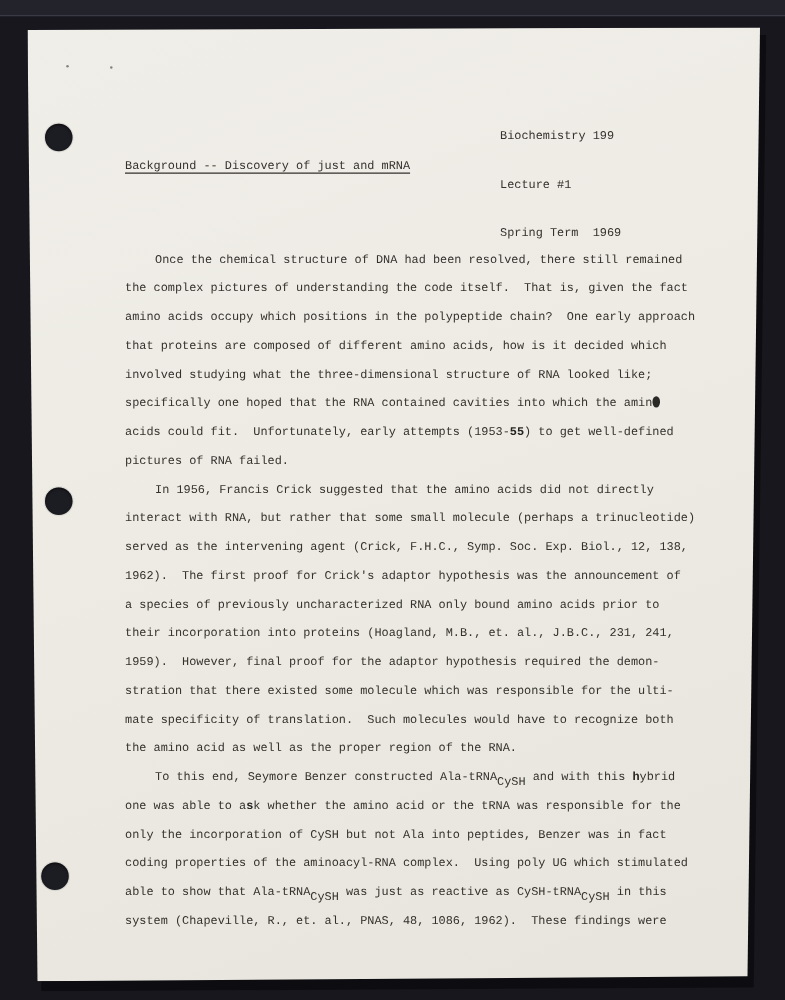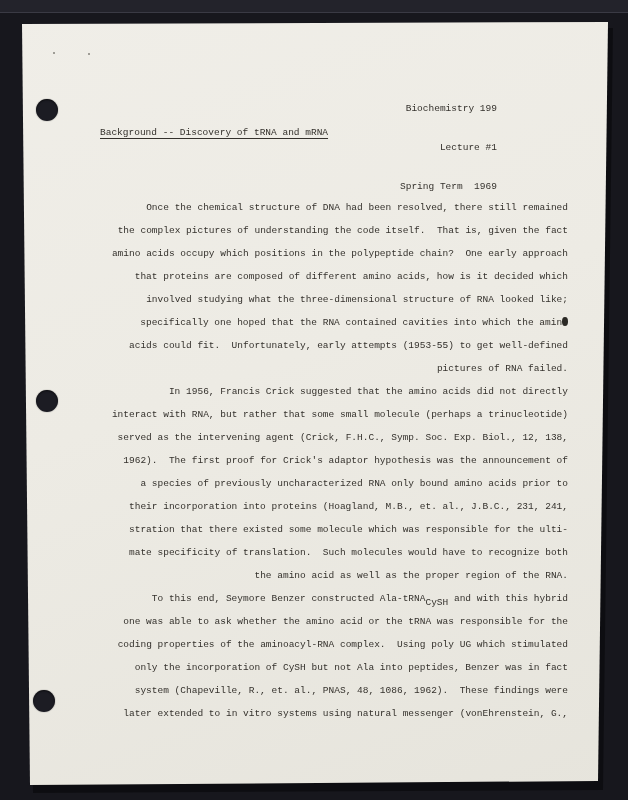--- a/index.html
+++ b/index.html
@@ -25,21 +25,20 @@
     background:#000;opacity:.4;filter:blur(3px);
   }
   .paper{
     position:absolute;inset:0;
     clip-path:polygon(22px 24px,608px 22px,598px 781px,30px 785px);
     background:linear-gradient(160deg,#f0eee8 0%,var(--paper) 45%,#e6e4dc 100%);
   }
   .content{
     position:absolute;inset:0;
     color:var(--ink);
-    text-align:right;
   }
   .hole{
     position:absolute;width:22px;height:22px;border-radius:50%;
     background:var(--hole);
     box-shadow:inset 0 1px 2px rgba(0,0,0,.6), 0 0 0 1px rgba(0,0,0,.08);
   }
   .hole.h1{left:36px;top:99px;}
   .hole.h2{left:36px;top:390px;}
   .hole.h3{left:33px;top:690px;}
   .speck{position:absolute;width:2px;height:2px;border-radius:50%;background:#85827b;}
@@ -56,21 +55,21 @@
     text-decoration:underline;text-underline-offset:3px;text-decoration-thickness:1px;
   }
   .body-text{
     position:absolute;left:100px;top:156px;right:60px;
     font-size:9.5px;
     margin-top:40px;
   }
   .tline{line-height:23px;height:23px;white-space:pre;}
   .tline.indent{text-indent:24px;}
   .u{text-underline-offset:2px;text-decoration-thickness:1px;}
-  .b{font-weight:normal;color:#262420;}
+  .b{font-weight:bold;color:#262420;}
   .sub{position:relative;top:4px;}
   .blot{
     display:inline-block;width:0.62em;height:0.9em;border-radius:50%;
     background:#2b2925;color:transparent;overflow:hidden;vertical-align:-0.1em;
   }
 </style>
 </head>
 <body>
 
 <div class="bg-top"></div>
@@ -84,46 +83,47 @@
   <div class="hole h1"></div>
   <div class="hole h2"></div>
   <div class="hole h3"></div>
 
   <div class="course-header">
     <div>Biochemistry 199</div>
     <div>Lecture #1</div>
     <div>Spring Term  1969</div>
   </div>
 
-  <div class="page-title">Background -- Discovery of tRNA and mRNA</div>
+  <div class="page-title">Background -- Discovery of just and mRNA</div>
 
   <div class="body-text">
       <div>
         <div class="tline indent"><span>Once the chemical structure of DNA had been resolved, there still remained</span></div>
         <div class="tline"><span>the complex pictures of understanding the code itself.  That is, given the fact</span></div>
         <div class="tline"><span>amino acids occupy which positions in the polypeptide chain?  One early approach</span></div>
         <div class="tline"><span>that proteins are composed of different amino acids, how is it decided which</span></div>
         <div class="tline"><span>involved studying what the three-dimensional structure of RNA looked like;</span></div>
         <div class="tline"><span>specifically one hoped that the RNA contained cavities into which the amin</span><span class="blot">o</span></div>
         <div class="tline"><span>acids could fit.  Unfortunately, early attempts (1953-</span><span class="b">55</span><span>) to get well-defined</span></div>
         <div class="tline"><span>pictures of RNA failed.</span></div>
       </div>
       <div>
         <div class="tline indent"><span>In 1956, Francis Crick suggested that the amino acids did not directly</span></div>
         <div class="tline"><span>interact with RNA, but rather that some small molecule (perhaps a trinucleotide)</span></div>
         <div class="tline"><span>served as the intervening agent (Crick, F.H.C., Symp. Soc. Exp. Biol., </span><span class="u">12</span><span>, 138,</span></div>
         <div class="tline"><span>1962).  The first proof for Crick's adaptor hypothesis was the announcement of</span></div>
         <div class="tline"><span>a species of previously uncharacterized RNA only bound amino acids prior to</span></div>
         <div class="tline"><span>their incorporation into proteins (Hoagland, M.B., </span><span class="u">et. al.</span><span>, J.B.C., </span><span class="u">231</span><span>, 241,</span></div>
+        <div class="tline"><span>1959).  However, final proof for the adaptor hypothesis required the demon-</span></div>
         <div class="tline"><span>stration that there existed some molecule which was responsible for the ulti-</span></div>
         <div class="tline"><span>mate specificity of translation.  Such molecules would have to recognize both</span></div>
         <div class="tline"><span>the amino acid as well as the proper region of the RNA.</span></div>
       </div>
       <div>
         <div class="tline indent"><span>To this end, Seymore Benzer constructed Ala-tRNA</span><span class="sub">CySH</span><span> and with this </span><span class="b">h</span><span>ybrid</span></div>
         <div class="tline"><span>one was able to a</span><span class="b">s</span><span>k whether the amino acid or the tRNA was responsible for the</span></div>
+        <div class="tline"><span>only the incorporation of CySH but not Ala into peptides, Benzer was in fact</span></div>
         <div class="tline"><span>coding properties of the aminoacyl-RNA complex.  Using poly UG which stimulated</span></div>
-        <div class="tline"><span>only the incorporation of CySH but not Ala into peptides, Benzer was in fact</span></div>
+        <div class="tline"><span>able to show that Ala-tRNA</span><span class="sub">CySH</span><span> was just as reactive as CySH-tRNA</span><span class="sub">CySH</span><span> in this</span></div>
         <div class="tline"><span>system (Chapeville, R., </span><span class="u">et. al.</span><span>, PNAS, </span><span class="u">48</span><span>, 1086, 1962).  These findings were</span></div>
-        <div class="tline"><span>later extended to </span><span class="u">in vitro</span><span> systems using natural messenger (vonEhrenstein, G.,</span></div>
       </div>
     </div>
 </div>
 
 </body></html>

